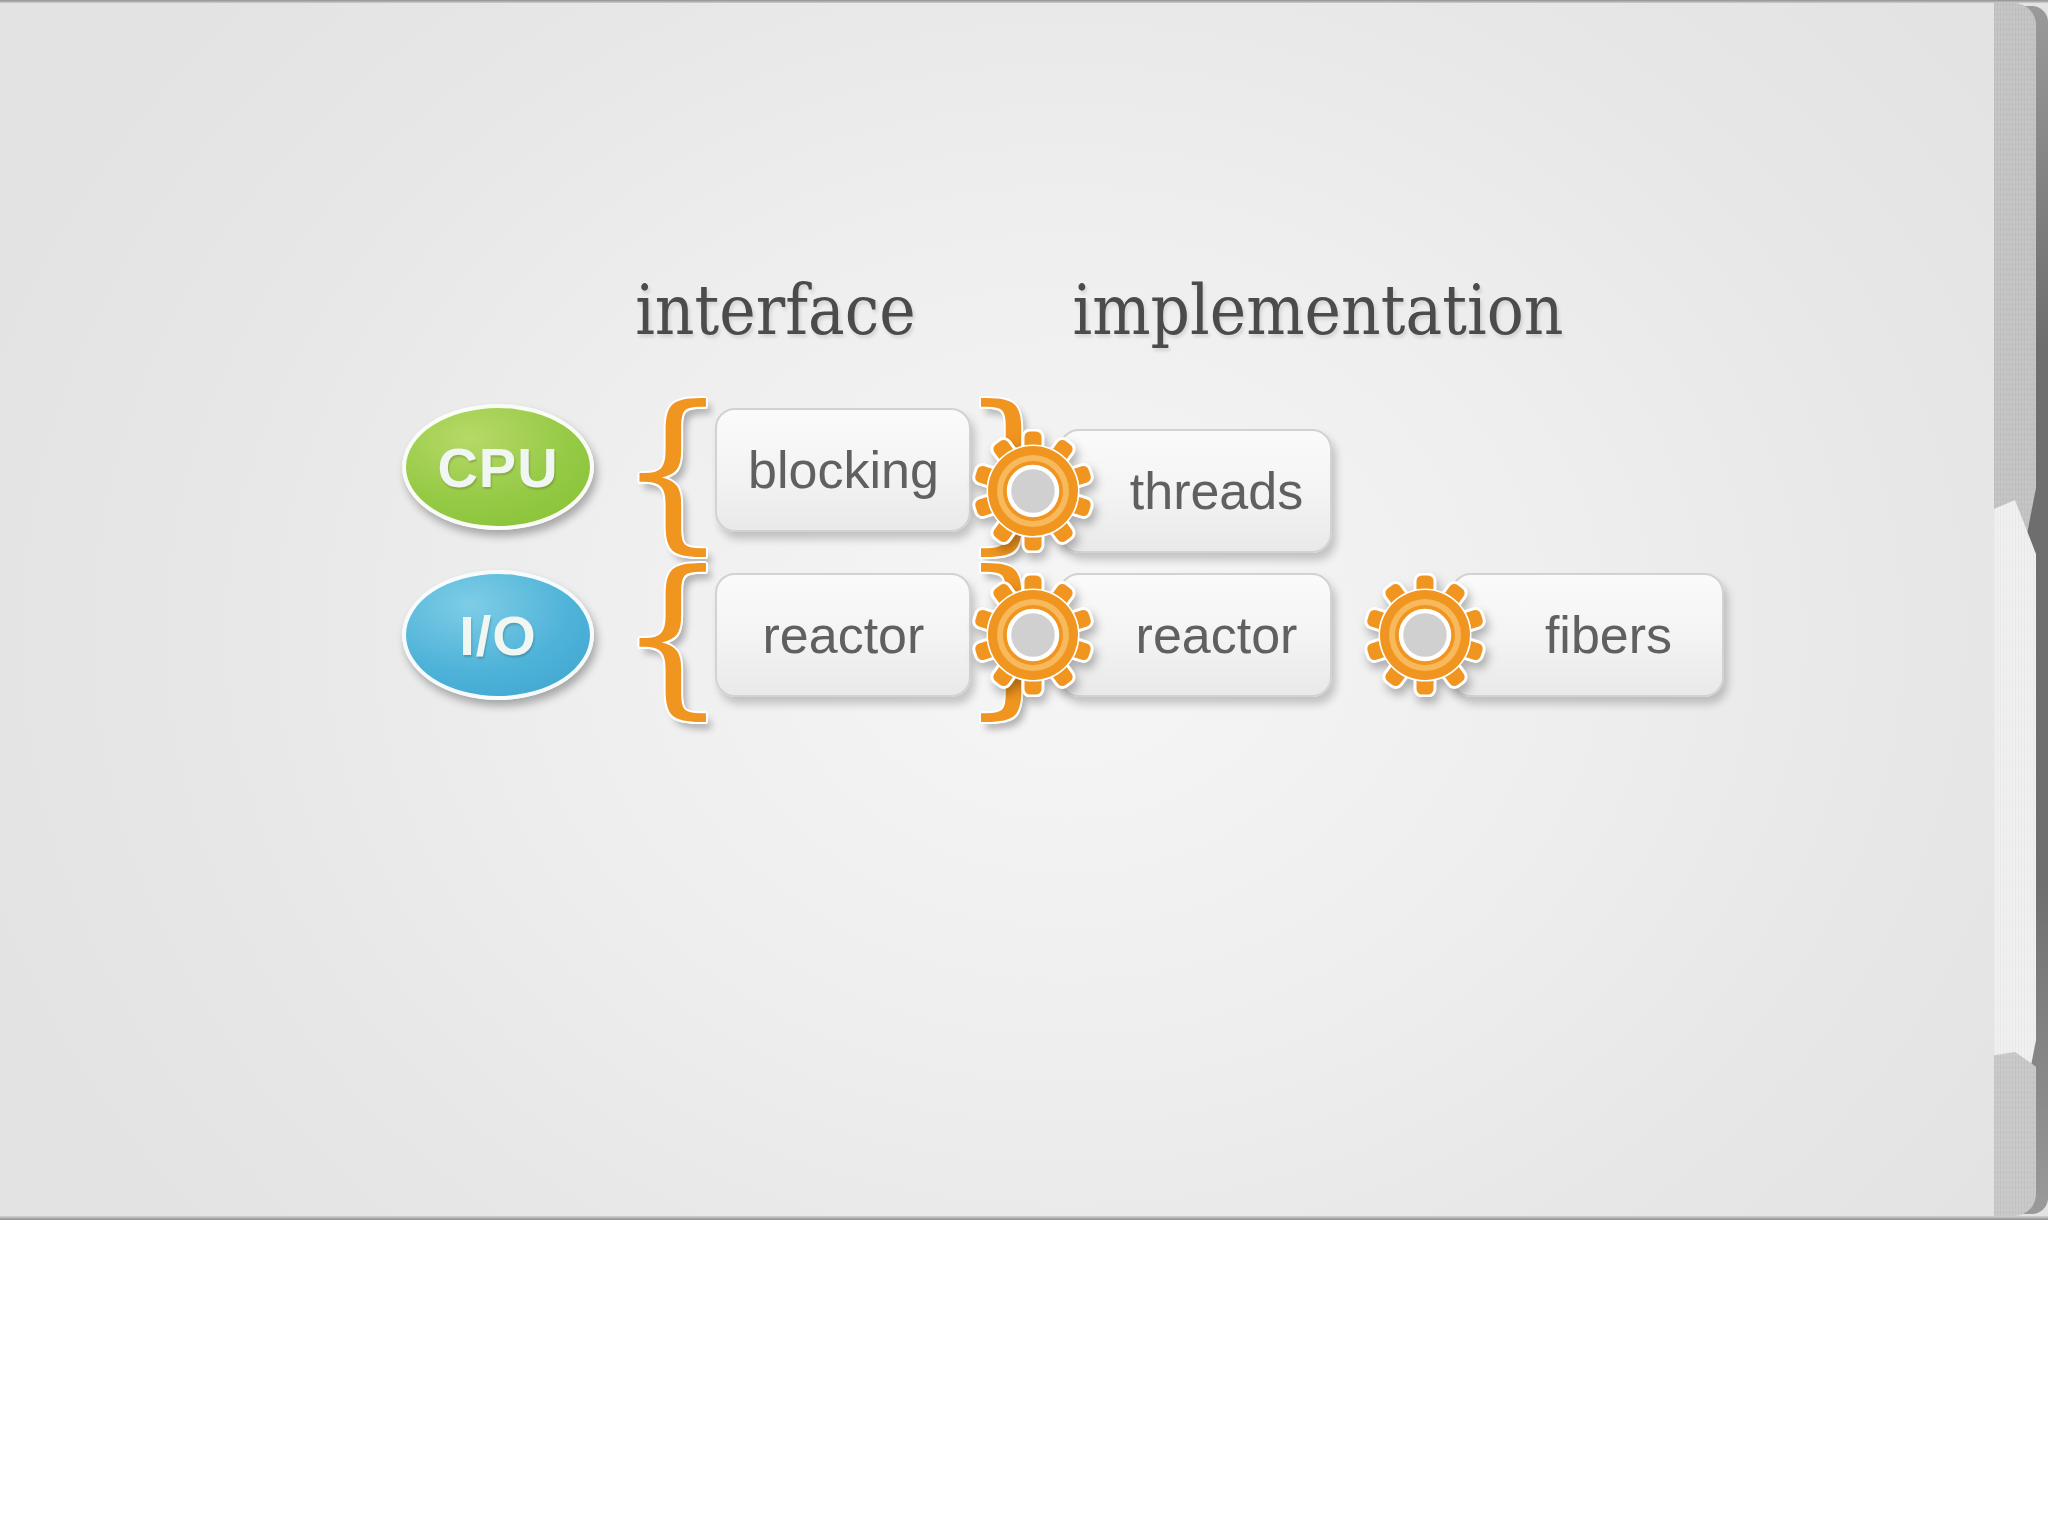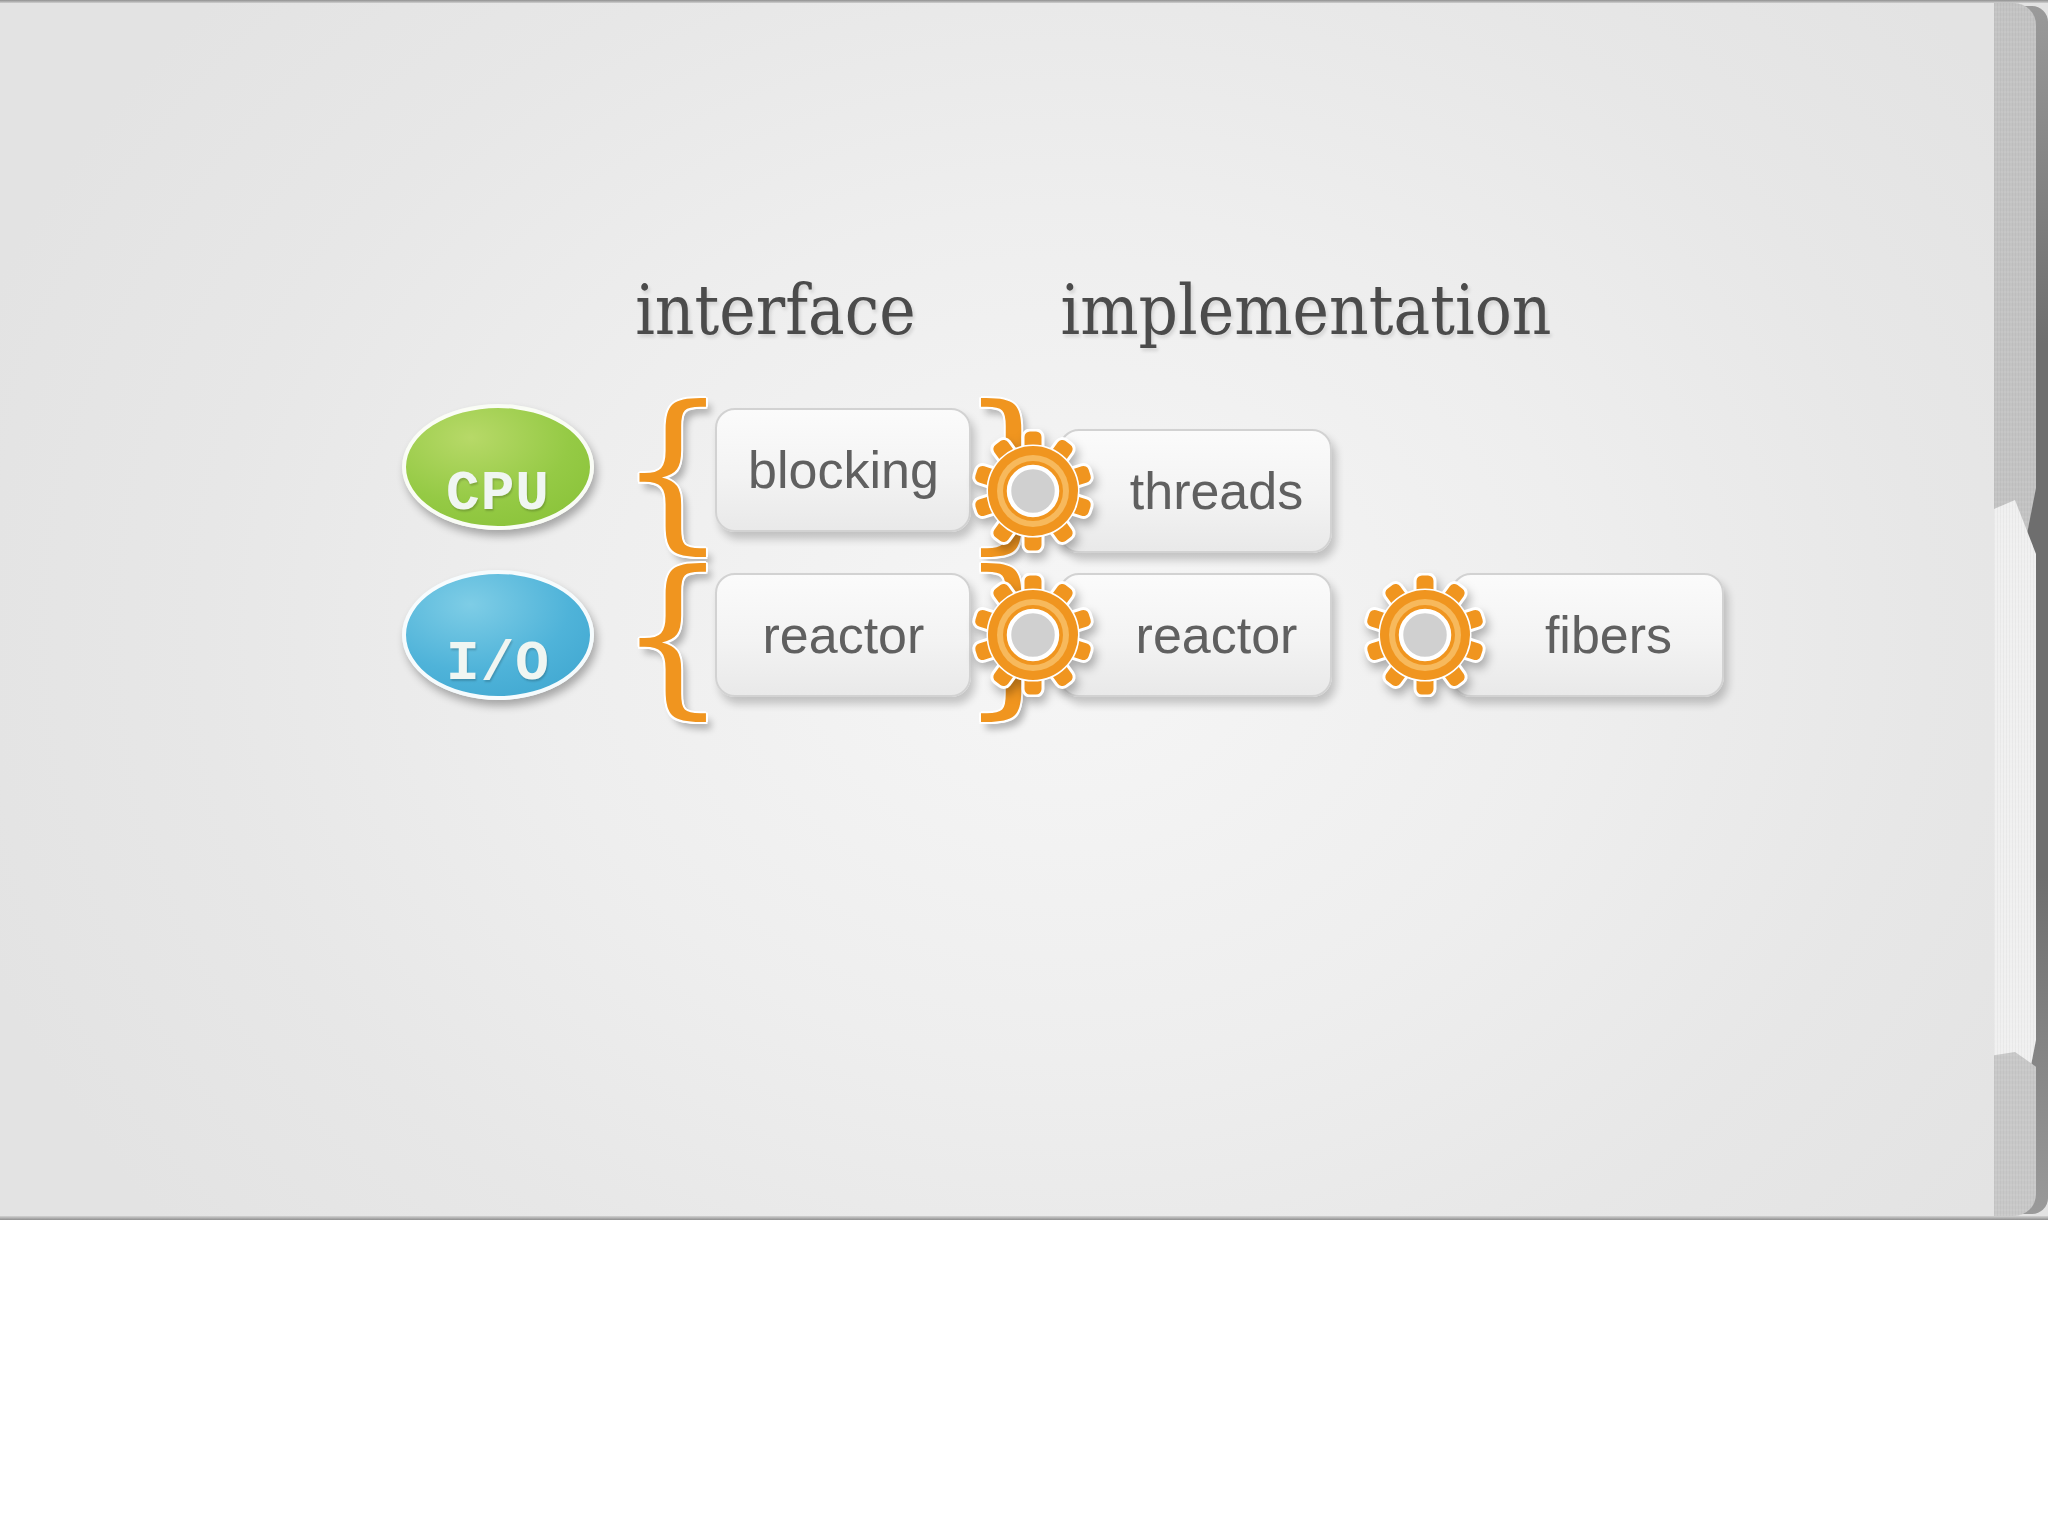--- a/index.html
+++ b/index.html
@@ -16,31 +16,30 @@
   
   .col-header{
     position:absolute;top:258px;height:104px;width:500px;
     display:flex;align-items:center;justify-content:center;
     font-family:"DejaVu Serif","Liberation Serif",serif;
     font-size:70px;color:var(--header,#4b4b4b);
     text-shadow:2px 3px 4px rgba(0,0,0,0.12);
   }
   .col-header span{display:inline-block;transform:scaleX(.88);}
   #hdr-interface{left:525px;}
-  #hdr-implementation{left:1056px;}
+  #hdr-implementation{left:1097px;justify-content:flex-end;}
 
   
   .badge{
     position:absolute;border-radius:50%;
-    display:flex;align-items:flex-end;justify-content:center;
+    display:flex;align-items:center;justify-content:center;
     border:4px solid rgba(255,255,255,0.95);
     box-shadow:3px 6px 9px rgba(0,0,0,0.30);
     color:#f0f6f2;font-weight:bold;font-size:56px;letter-spacing:1px;
     text-shadow:1px 2px 2px rgba(0,0,0,0.18);
-    font-family:Liberation Mono, monospace;
   }
   .badge.green{
     left:402px;top:404px;width:184px;height:118px;
     background:radial-gradient(120% 120% at 35% 25%, #b7d968 0%, var(--green,#95ca45) 45%, #7fbc2e 100%);
   }
   .badge.blue{
     left:402px;top:570px;width:184px;height:122px;
     background:radial-gradient(120% 120% at 35% 25%, #7ecde6 0%, var(--blue,#4fb3d9) 45%, #339dc9 100%);
   }
 

